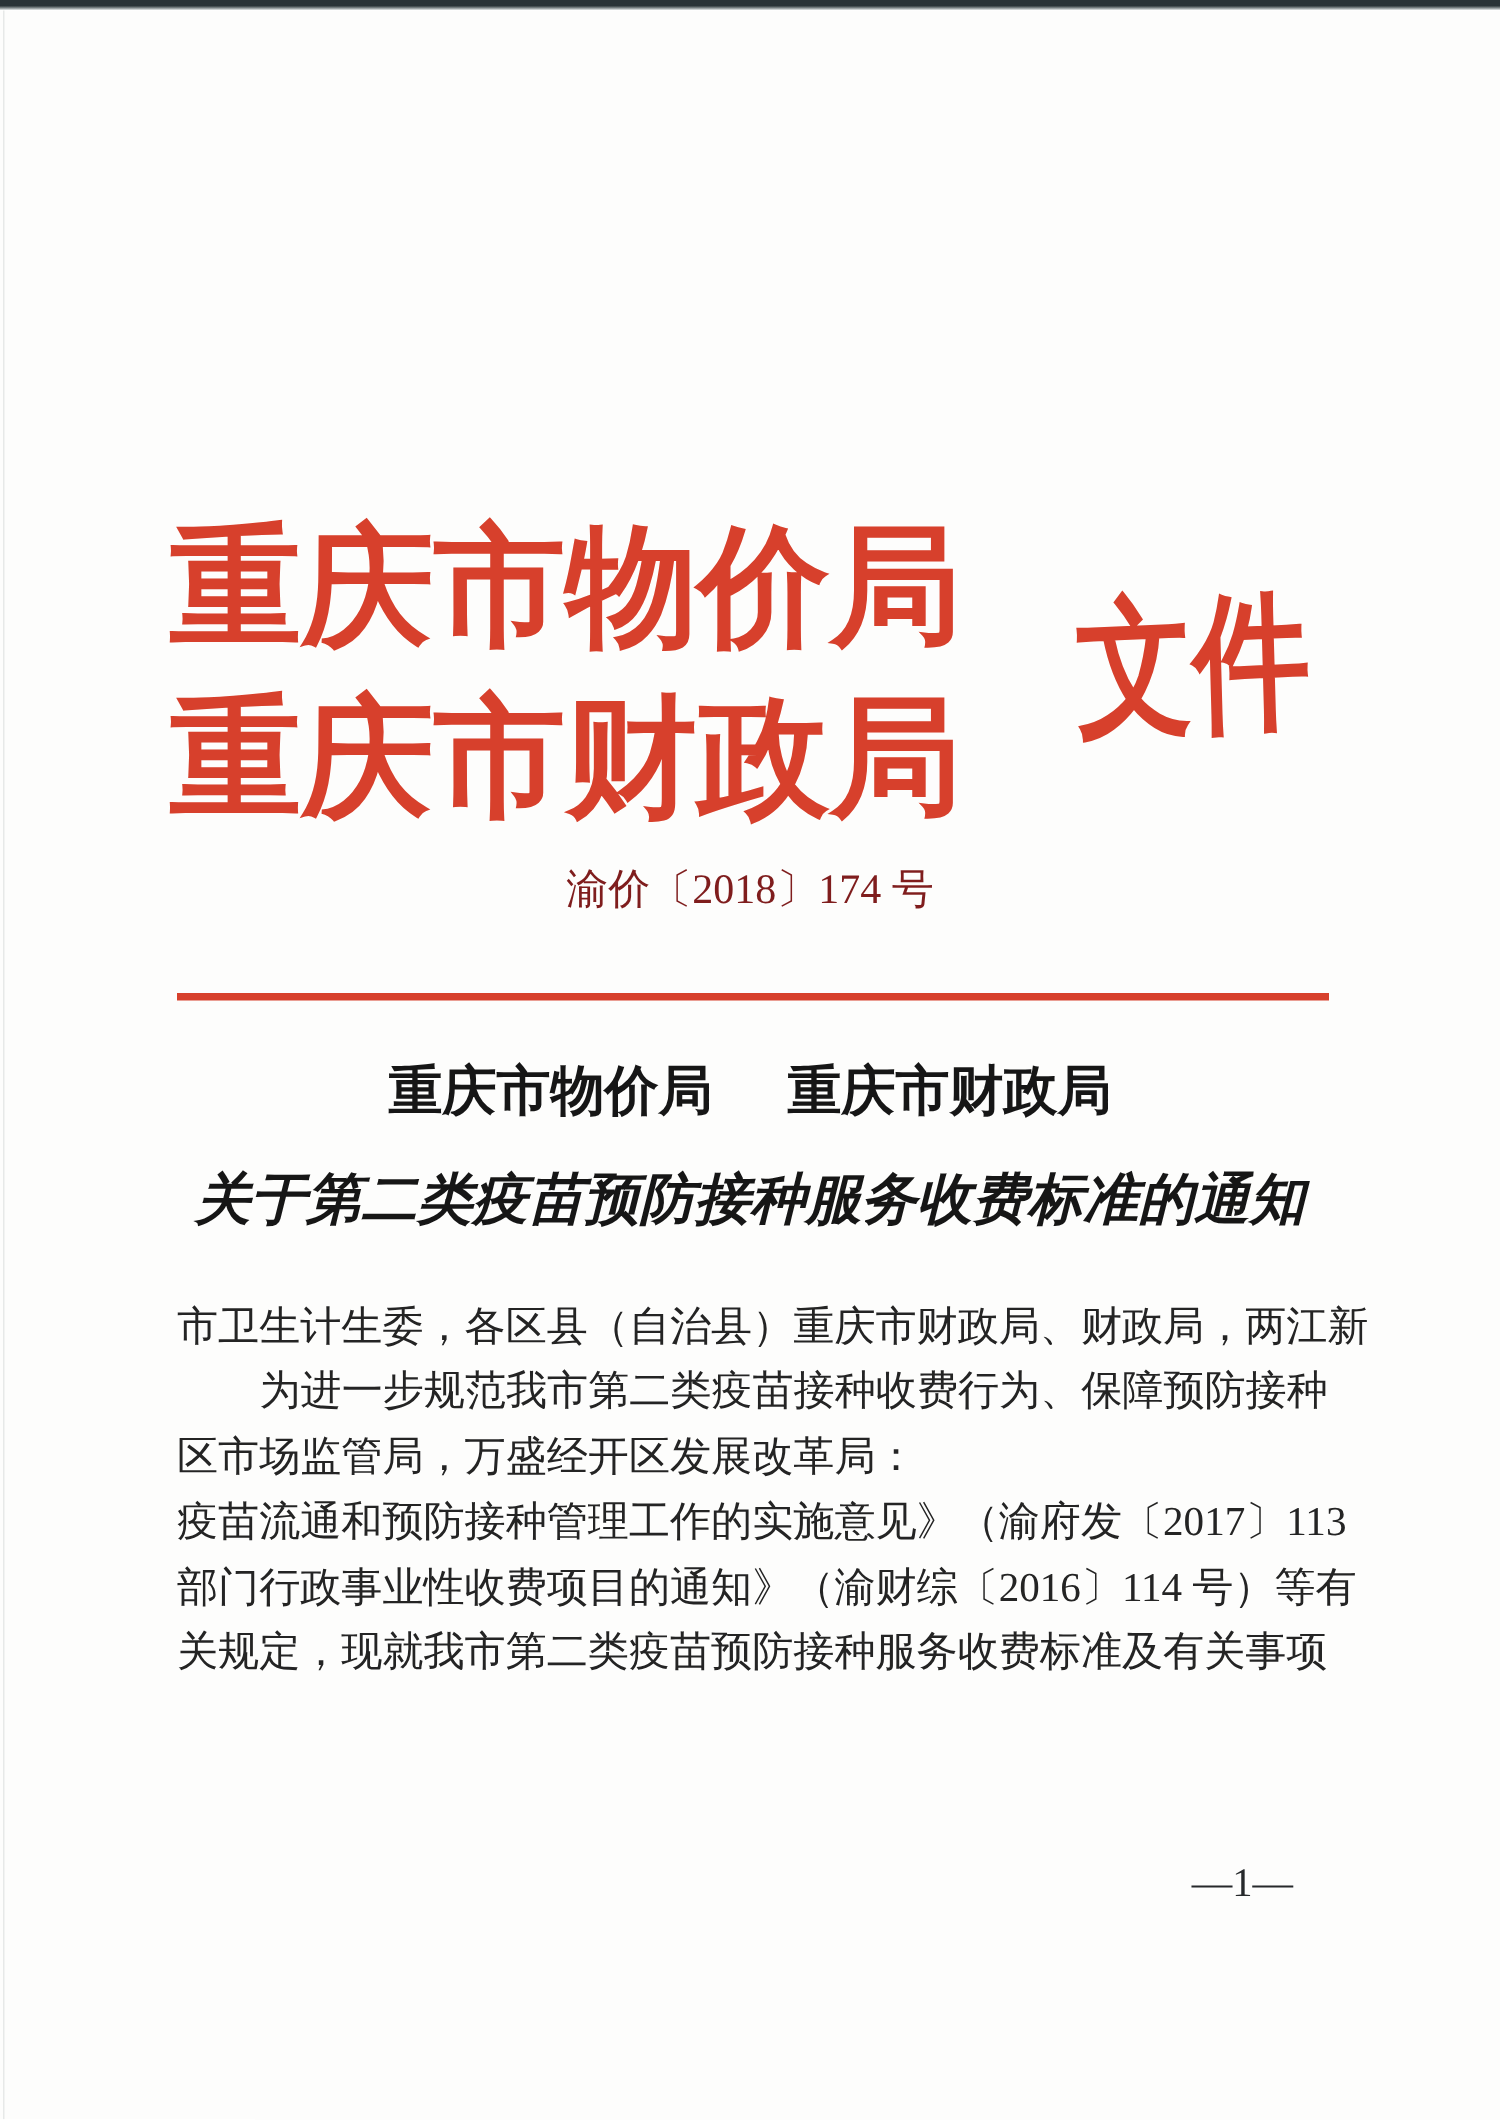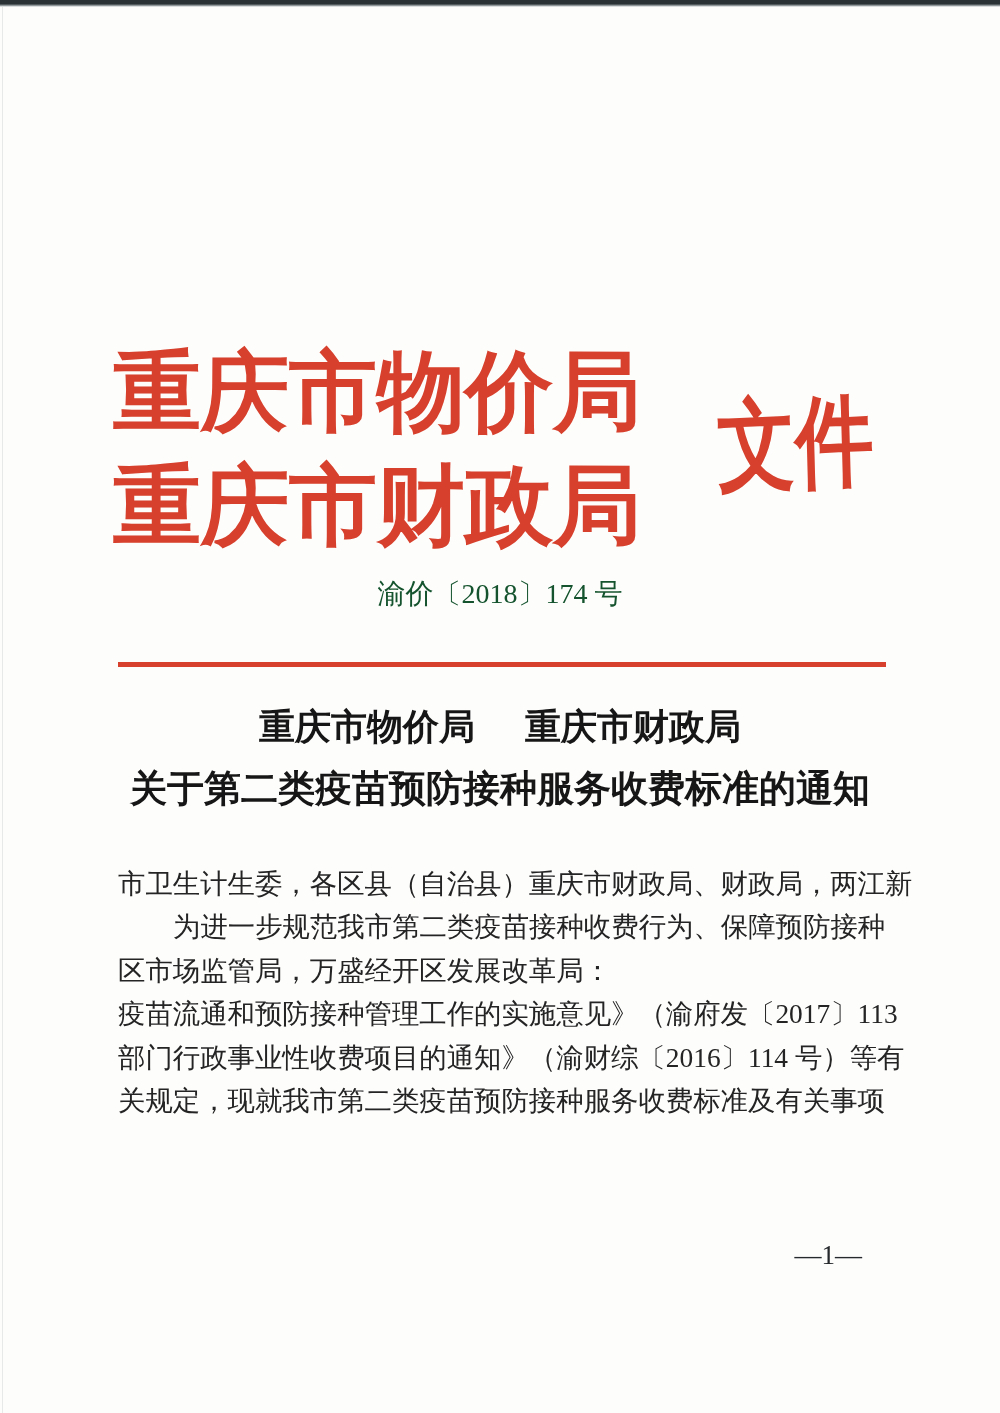--- a/index.html
+++ b/index.html
@@ -40,39 +40,39 @@
     line-height: 100px;
     white-space: nowrap;
     transform: scaleX(0.78) rotate(-2deg);
     transform-origin: left top;
   }
   .doc-number {
     position: absolute; top: 576px; left: 0; width: 1000px;
     text-align: center;
     font-size: 28px;
     line-height: 36px;
-    color: #14532d;
+    color: #7f1d1d;
   }
   .divider {
     position: absolute; top: 662px; left: 118px;
     width: 768px; height: 5px;
     background: var(--color-red, #d7402c);
   }
   .title {
     position: absolute; top: 704px; left: 0; width: 1000px;
     text-align: center;
     color: var(--color-text, #161616);
     font-weight: bold;
   }
   .title-l1 {
     display: flex; justify-content: center; gap: 50px;
     font-size: 36px; line-height: 46px;
   }
   .title-l2 {
-    font-size: 37px; line-height: 50px; margin-top: 14px;
+    font-size: 37px; line-height: 50px; margin-top: 26px; font-style: italic;
   }
   .body-text {
     position: absolute; top: 863px; left: 118px; width: 780px;
     color: #242424;
     font-size: 27.4px;
     line-height: 43.4px;
   }
   .body-line { white-space: nowrap; height: 43.4px; }
   .body-line.indent { padding-left: 55px; }
   .page-num {

